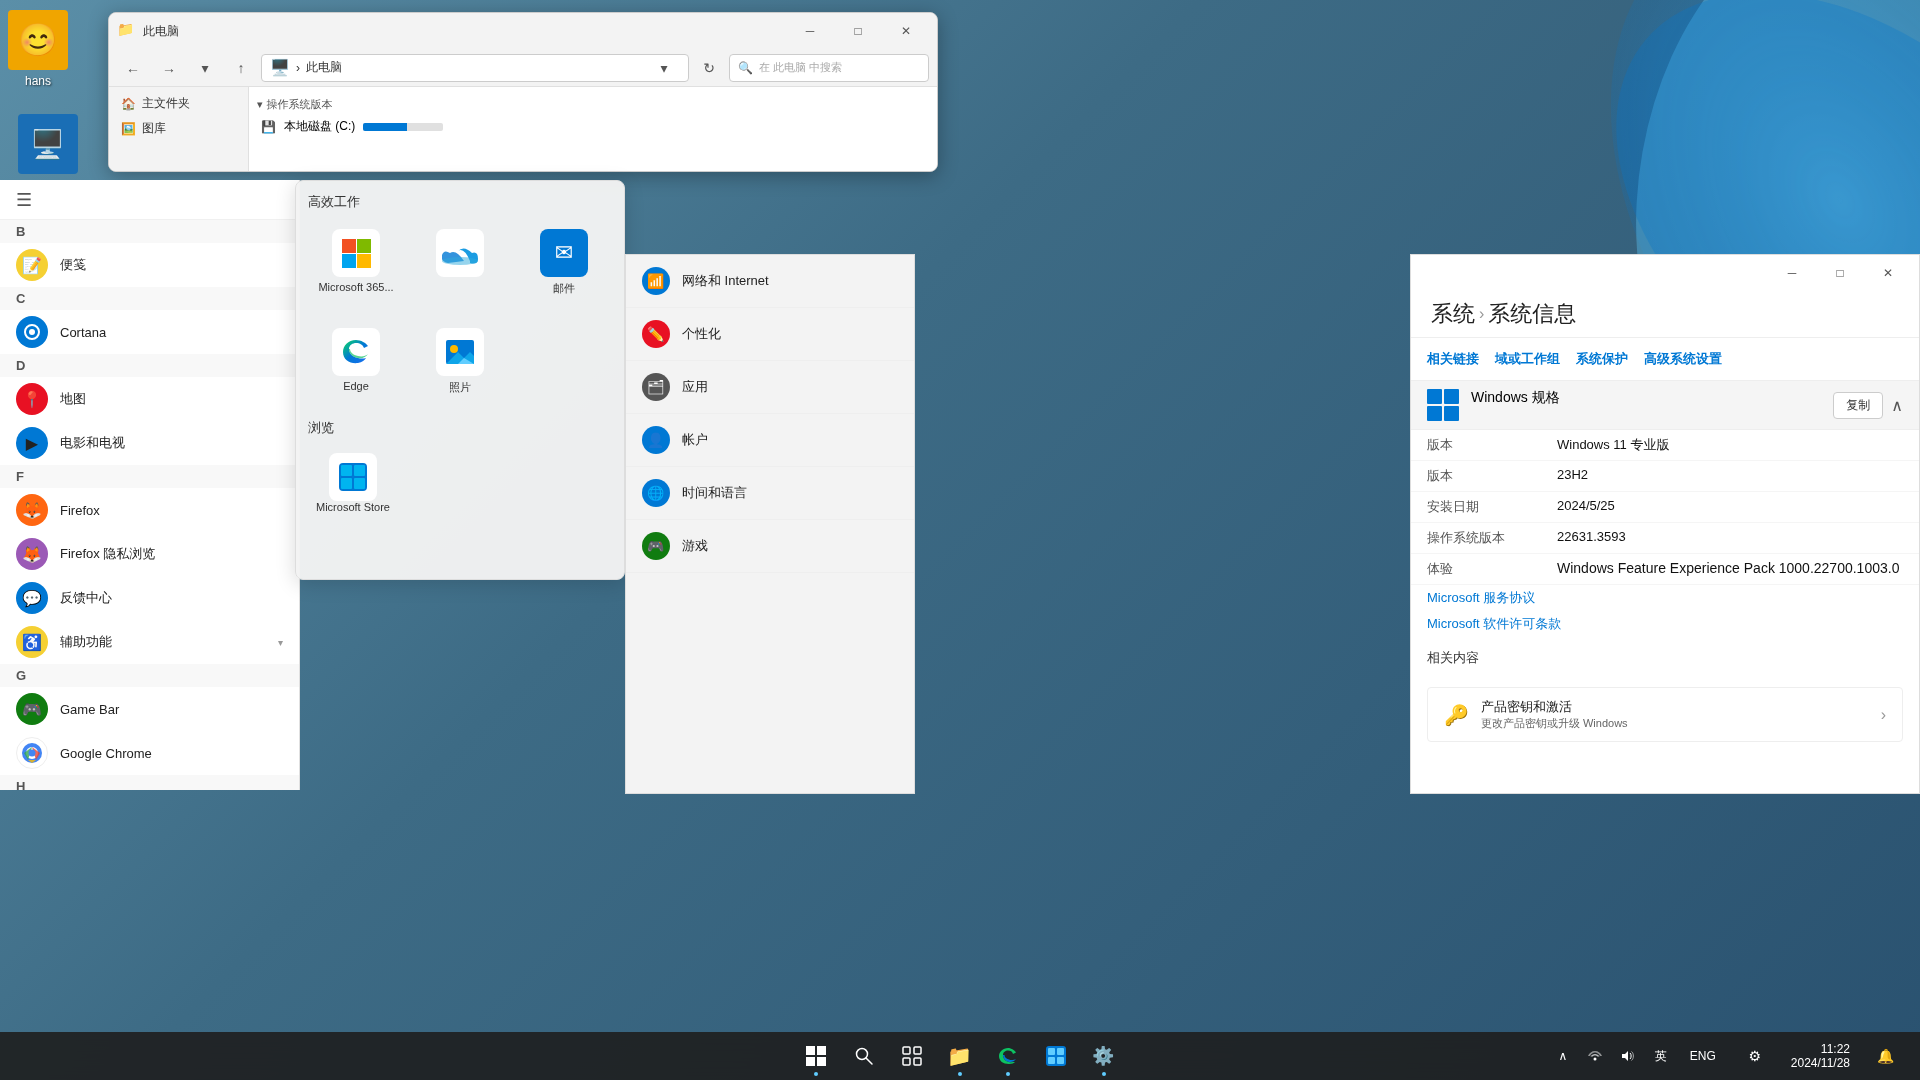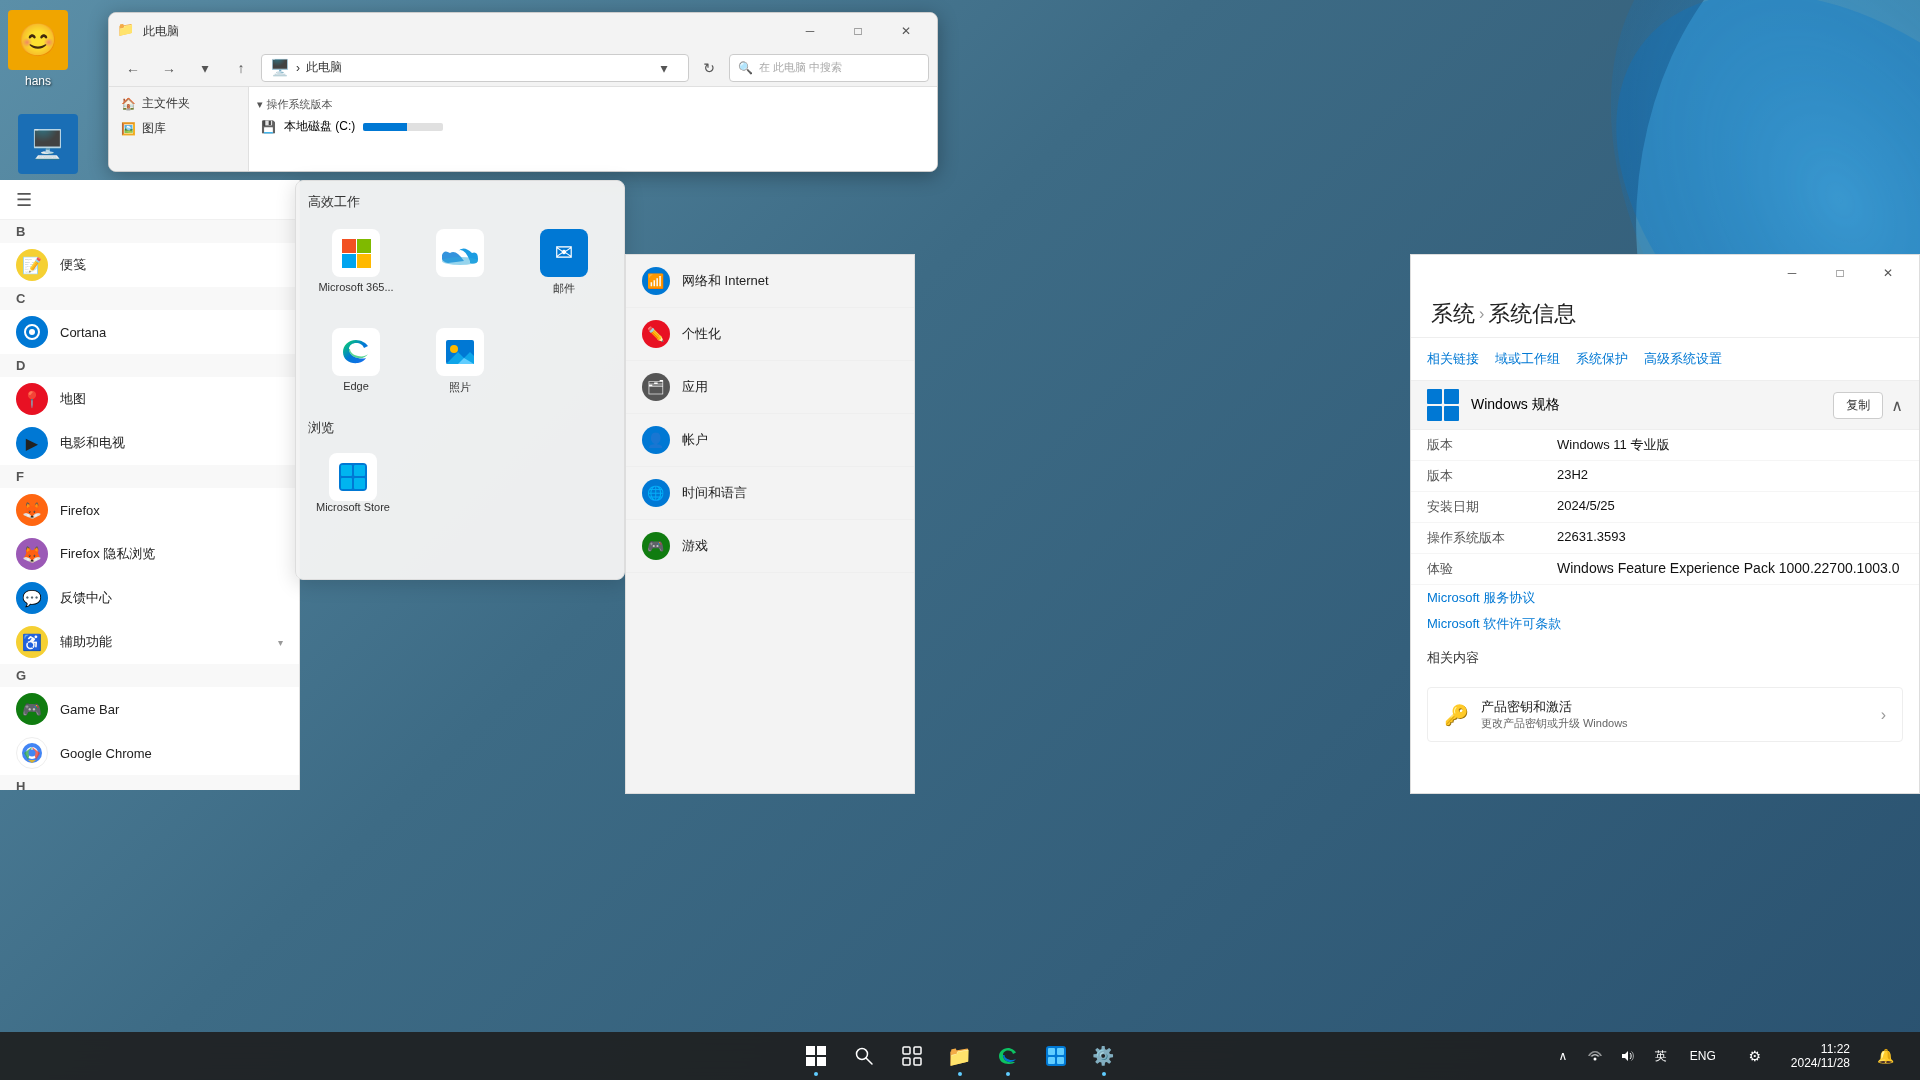--- a/index.html
+++ b/index.html
@@ -380,32 +380,33 @@
       display: flex;
       padding: 8px 16px;
       gap: 16px;
       border-bottom: 1px solid #eee;
     }
     .sysinfo-tab {
       font-size: 13px;
       color: #0078d4;
       cursor: pointer;
       padding: 4px 0;
+      font-weight: bold;
     }
     .sysinfo-section-header {
       display: flex;
       align-items: center;
       justify-content: space-between;
       padding: 8px 16px;
       background: #f5f5f5;
       border-bottom: 1px solid #eee;
     }
     .sysinfo-section-title {
       display: flex;
-      align-items: center;
+      align-items: flex-start;
       gap: 12px;
       font-size: 14px;
       font-weight: 500;
     }
     .win-logo-square {
       width: 32px;
       height: 32px;
       display: grid;
       grid-template-columns: 1fr 1fr;
       gap: 2px;

